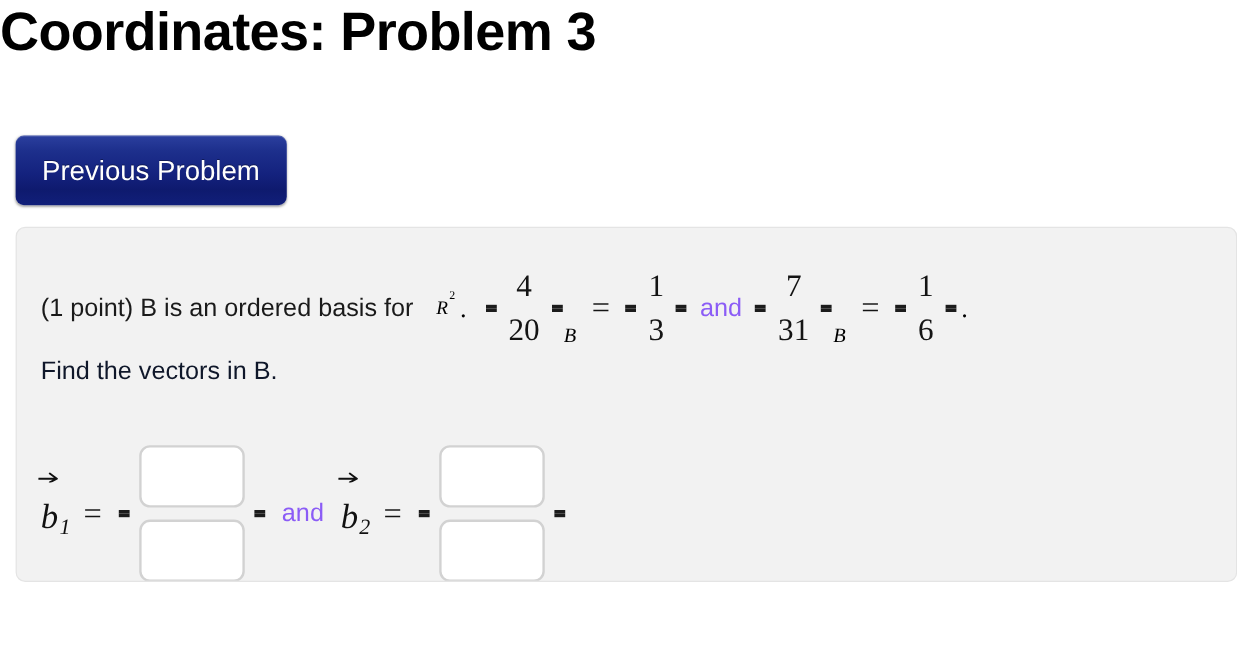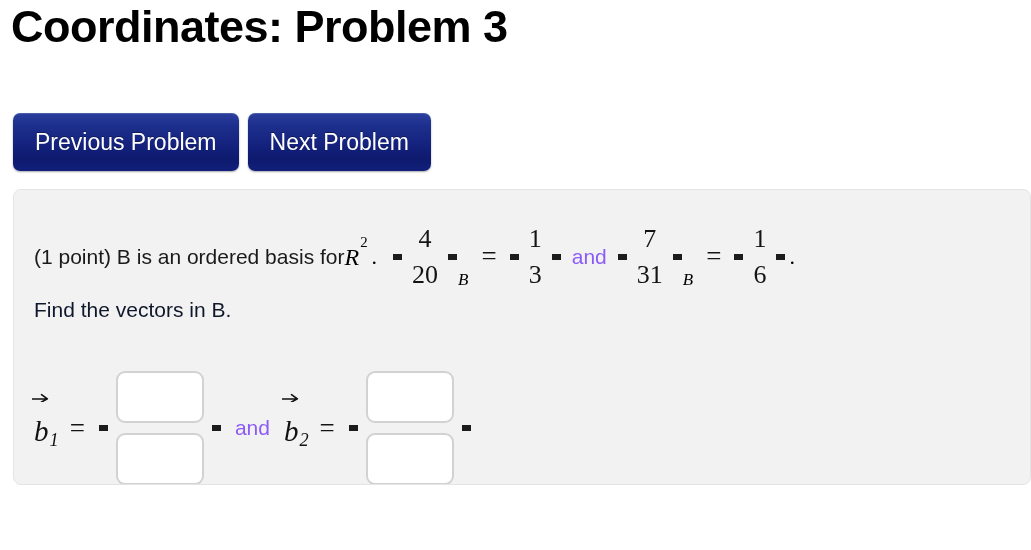--- a/index.html
+++ b/index.html
@@ -26,21 +26,20 @@
   .page-title {
     position: absolute;
     left: 0px;
     top: 2px;
     font-size: 45px;
     font-weight: bold;
     letter-spacing: -0.5px;
     line-height: 1.1;
     color: #000000;
     white-space: nowrap;
-    padding-left: 11px;
   }
 
   
   .button-row {
     position: absolute;
     left: 13px;
     top: 113px;
     display: flex;
     align-items: flex-start;
     gap: 9px;
@@ -95,23 +94,23 @@
     white-space: nowrap;
   }
   .prose {
     font-family: "Liberation Sans", sans-serif;
     font-size: 21px;
     color: #1a1a1a;
   }
   .rsym {
     font-family: "Liberation Serif", "DejaVu Serif", serif;
     font-style: italic;
-    font-size: 24px;
-    position: relative;
-    margin: 0 1px 0 0;
+    font-size: 16px;
+    position: relative;
+    margin: 0 1px 0 19px;
   }
   .rsym sup {
     font-size: 0.62em;
     font-style: normal;
     top: -0.62em;
     position: relative;
     left: 1px;
   }
   .period {
     font-family: "Liberation Serif", "DejaVu Serif", serif;
@@ -252,21 +251,20 @@
 </style>
 </head>
 <body>
 
 <div class="page">
 
   <div class="page-title">Coordinates: Problem 3</div>
 
   <div class="button-row">
     <button class="nav-button">Previous Problem</button>
-    <button class="nav-button">Next Problem</button>
   </div>
 
   <div class="problem-panel">
     <div class="panel-inner">
 
       <div class="statement-line">
 
         <span class="prose">(1 point) B is an ordered basis for</span>
 
         <span class="rsym"><span>R</span><sup>2</sup></span>

